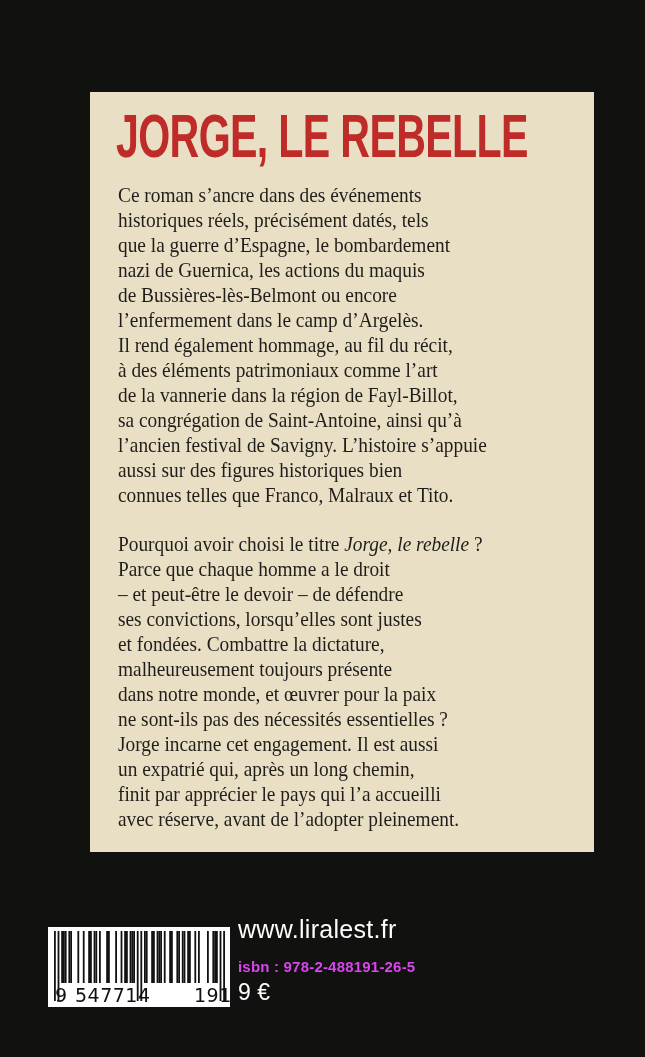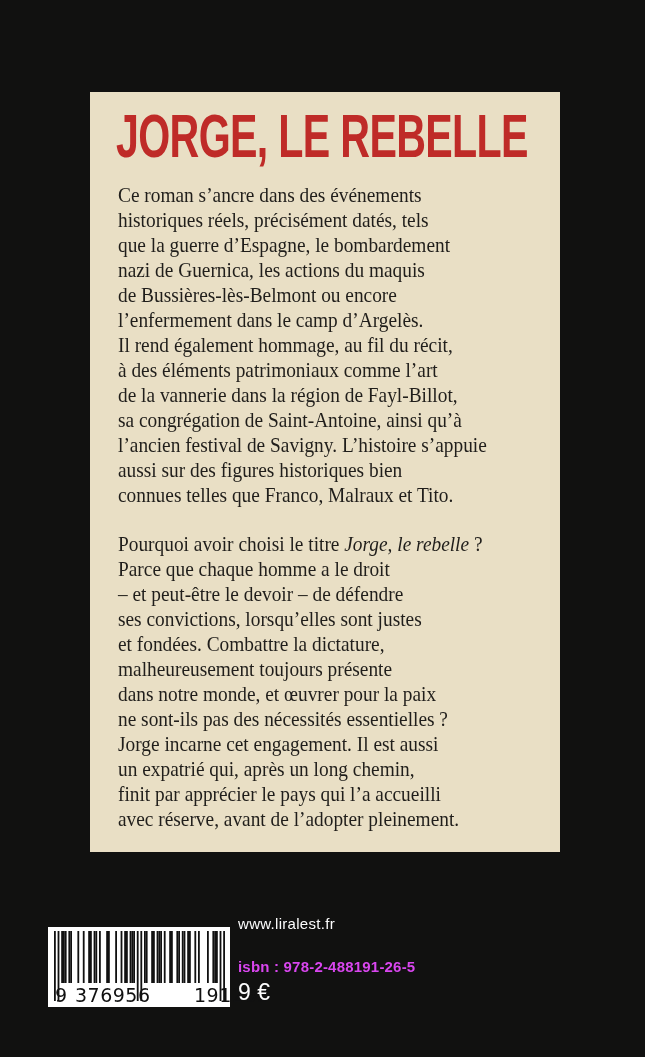--- a/index.html
+++ b/index.html
@@ -1,41 +1,41 @@
 <!DOCTYPE html>
 <html><head>
 <meta charset="utf-8">
 <style>
   html,body{margin:0;padding:0;background:#101010;}
   .page{position:relative;width:645px;height:1057px;background:#111110;overflow:hidden;
         font-family:"Liberation Sans",sans-serif;}
   
   .panel{position:absolute;left:90px;top:92px;width:470px;height:760px;background:#e8decb;
-         background:#e9dfc5;}
+         background:#e9dfc5;padding-left:34px;}
   .title{position:absolute;left:26px;top:12px;margin:0;width:660px;
          font-family:"Liberation Sans",sans-serif;font-weight:700;font-size:61px;line-height:1.05;
          letter-spacing:-1px;color:#bf2b28;transform:scaleX(0.675);transform-origin:left top;
          white-space:nowrap;}
   .para{position:absolute;left:28px;margin:0;width:465px;
         font-family:"Liberation Serif","DejaVu Serif",serif;font-size:21.5px;line-height:25px;
         color:#201e1b;white-space:pre-line;transform:scaleX(0.9);transform-origin:left top;}
   .para-1{top:91px;}
   .para-2{top:440px;}
   .para em{font-style:italic;}
   .para .rest{display:block;white-space:pre-line;}
   
   .barcode-box{position:absolute;left:48px;top:927px;width:182px;height:80px;background:#ffffff;}
   .barcode-box svg{position:absolute;left:6px;top:4px;}
   .bc-digits{position:absolute;left:0;bottom:1px;width:100%;height:20px;
              font-family:"DejaVu Sans","Liberation Sans",sans-serif;font-size:19px;color:#111;}
   .bc-digits span{position:absolute;bottom:0;letter-spacing:0.5px;}
   .bc-first{left:7px;}
   .bc-g1{left:27px;}
   .bc-g2{left:109px;margin-left:37px;}
-  .website{position:absolute;left:238px;top:915px;font-size:15px;color:#fdfdfd;letter-spacing:0.3px;}
+  .website{position:absolute;left:238px;top:915px;font-size:25px;color:#fdfdfd;letter-spacing:0.3px;}
   .isbn{position:absolute;left:238px;top:958px;font-size:15px;font-weight:700;color:#d946ef;letter-spacing:0.2px;}
   .price{position:absolute;left:238px;top:979px;font-size:23px;font-weight:400;color:#fdfdfd;}
 </style>
 </head>
 <body>
 
 <div class="page">
 
   <section class="panel">
     <h1 class="title">JORGE, LE REBELLE</h1>
@@ -112,21 +112,21 @@
         <rect x="144.00" y="0" width="1.80" height="52" fill="#111"></rect>
         <rect x="153.00" y="0" width="1.80" height="52" fill="#111"></rect>
         <rect x="158.40" y="0" width="1.80" height="52" fill="#111"></rect>
         <rect x="160.20" y="0" width="1.80" height="52" fill="#111"></rect>
         <rect x="162.00" y="0" width="1.80" height="52" fill="#111"></rect>
         <rect x="165.60" y="0" width="1.80" height="70" fill="#111"></rect>
         <rect x="169.20" y="0" width="1.80" height="70" fill="#111"></rect>
       </svg>
     <div class="bc-digits">
       <span class="bc-first">9</span>
-      <span class="bc-g1">376956</span>
+      <span class="bc-g1">547714</span>
       <span class="bc-g2">191265</span>
     </div>
   </div>
 
   <div class="website">www.liralest.fr</div>
   <div class="isbn">isbn : 978-2-488191-26-5</div>
   <div class="price">9 €</div>
 
 </div>
 

